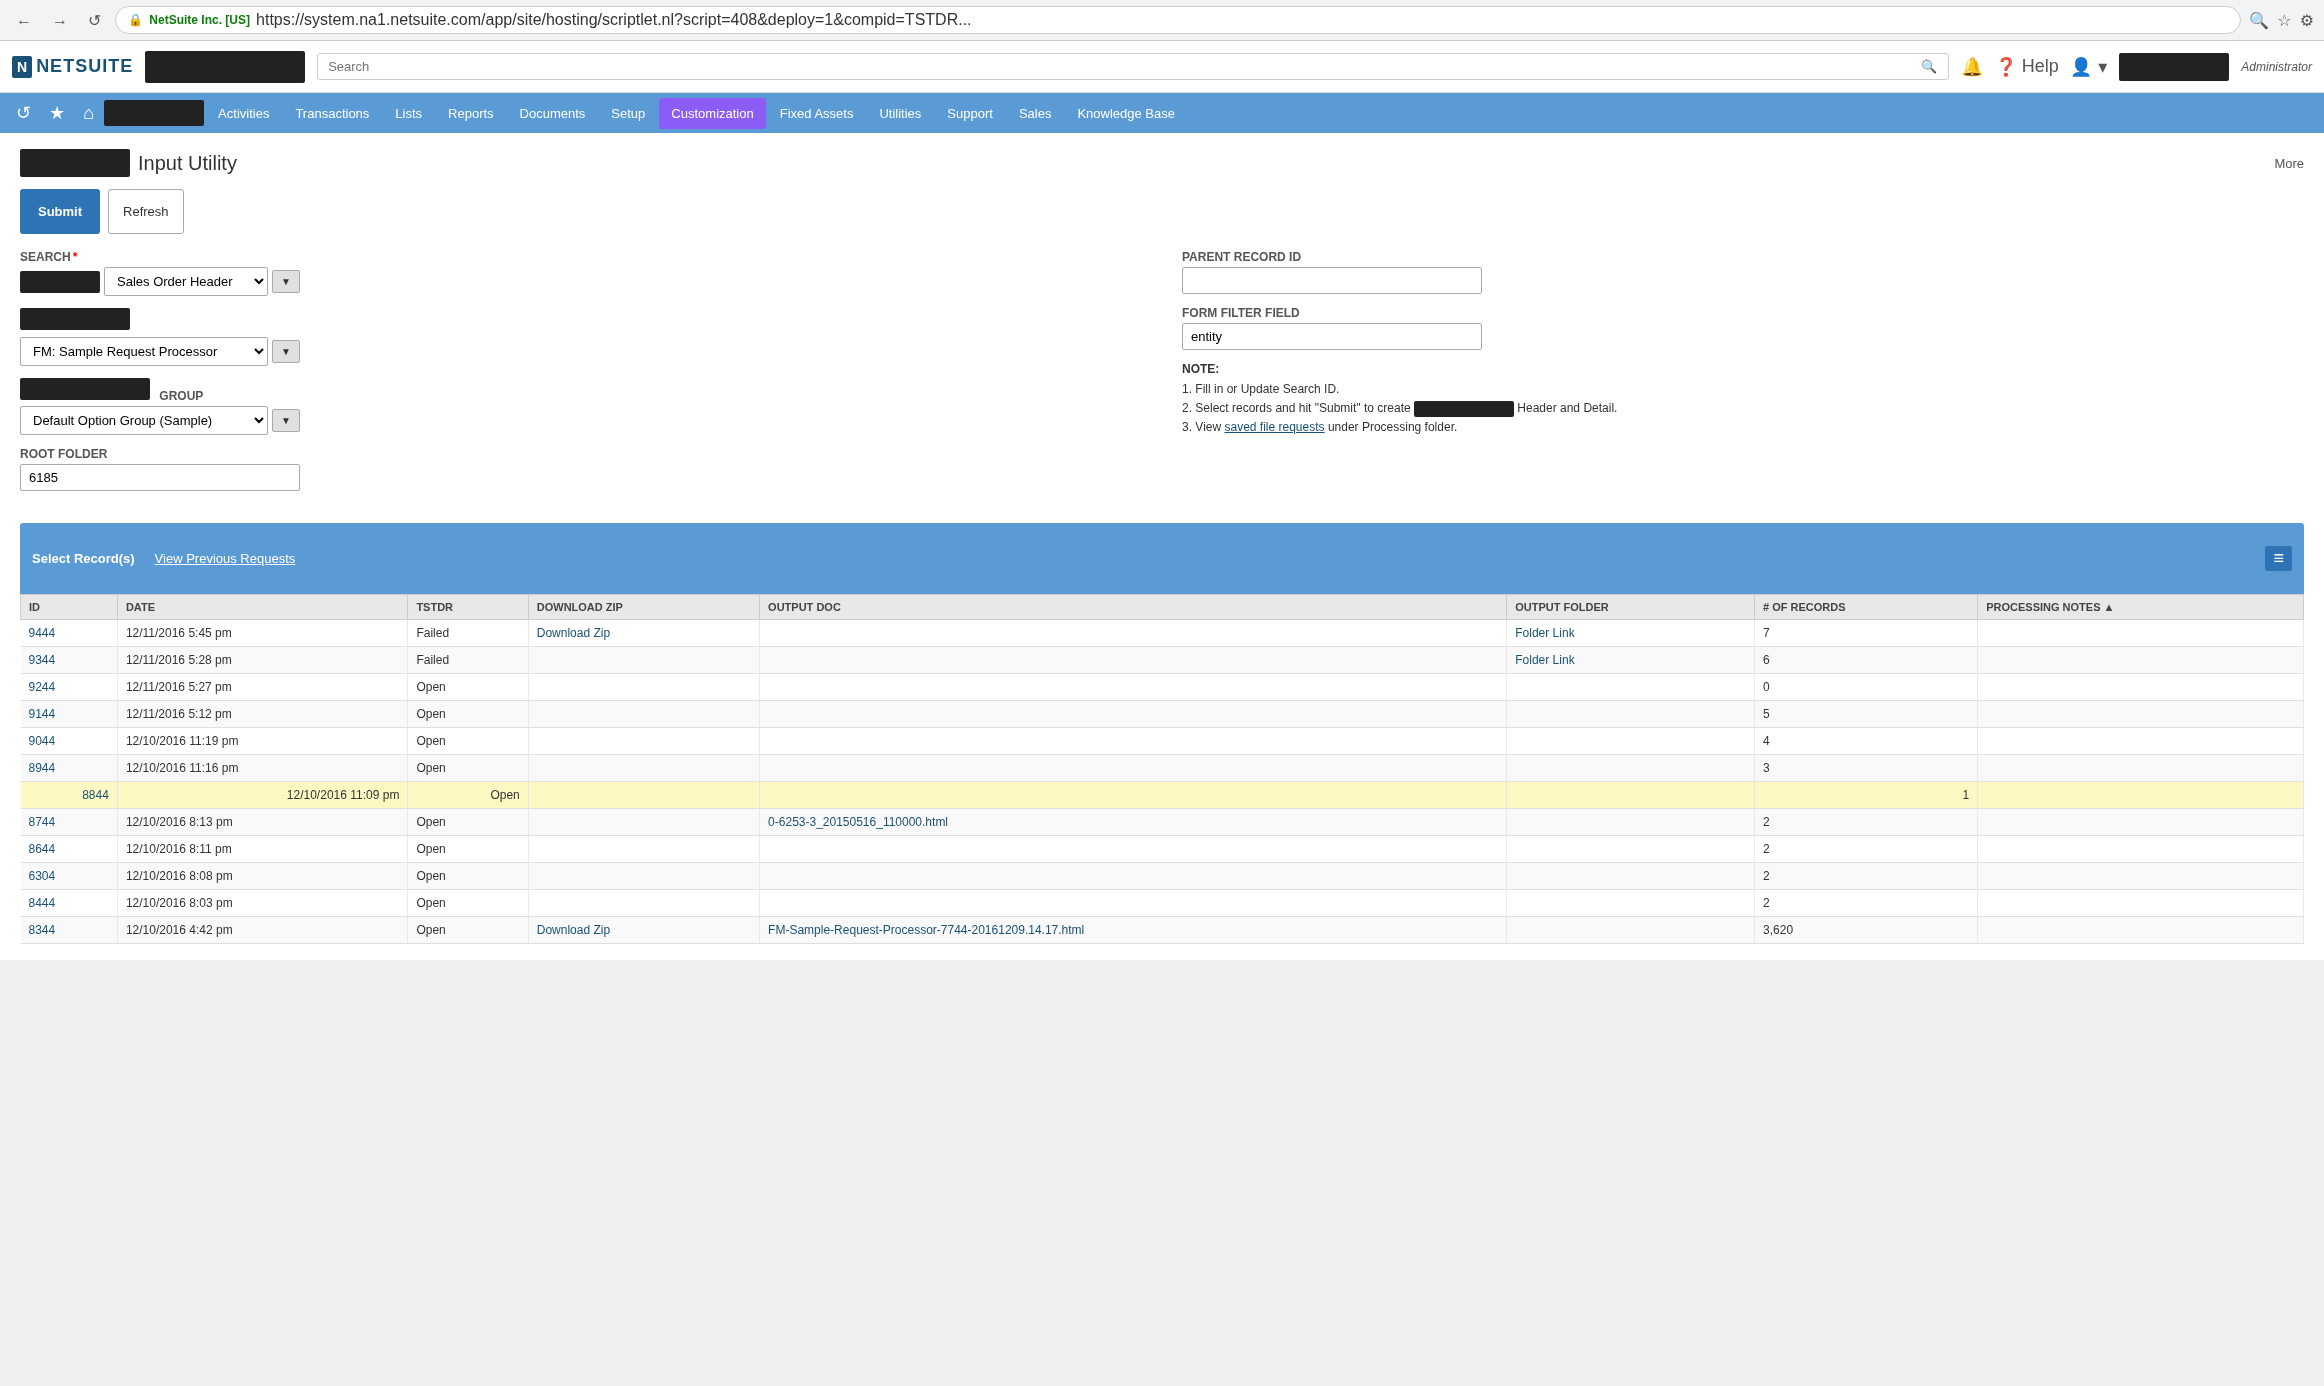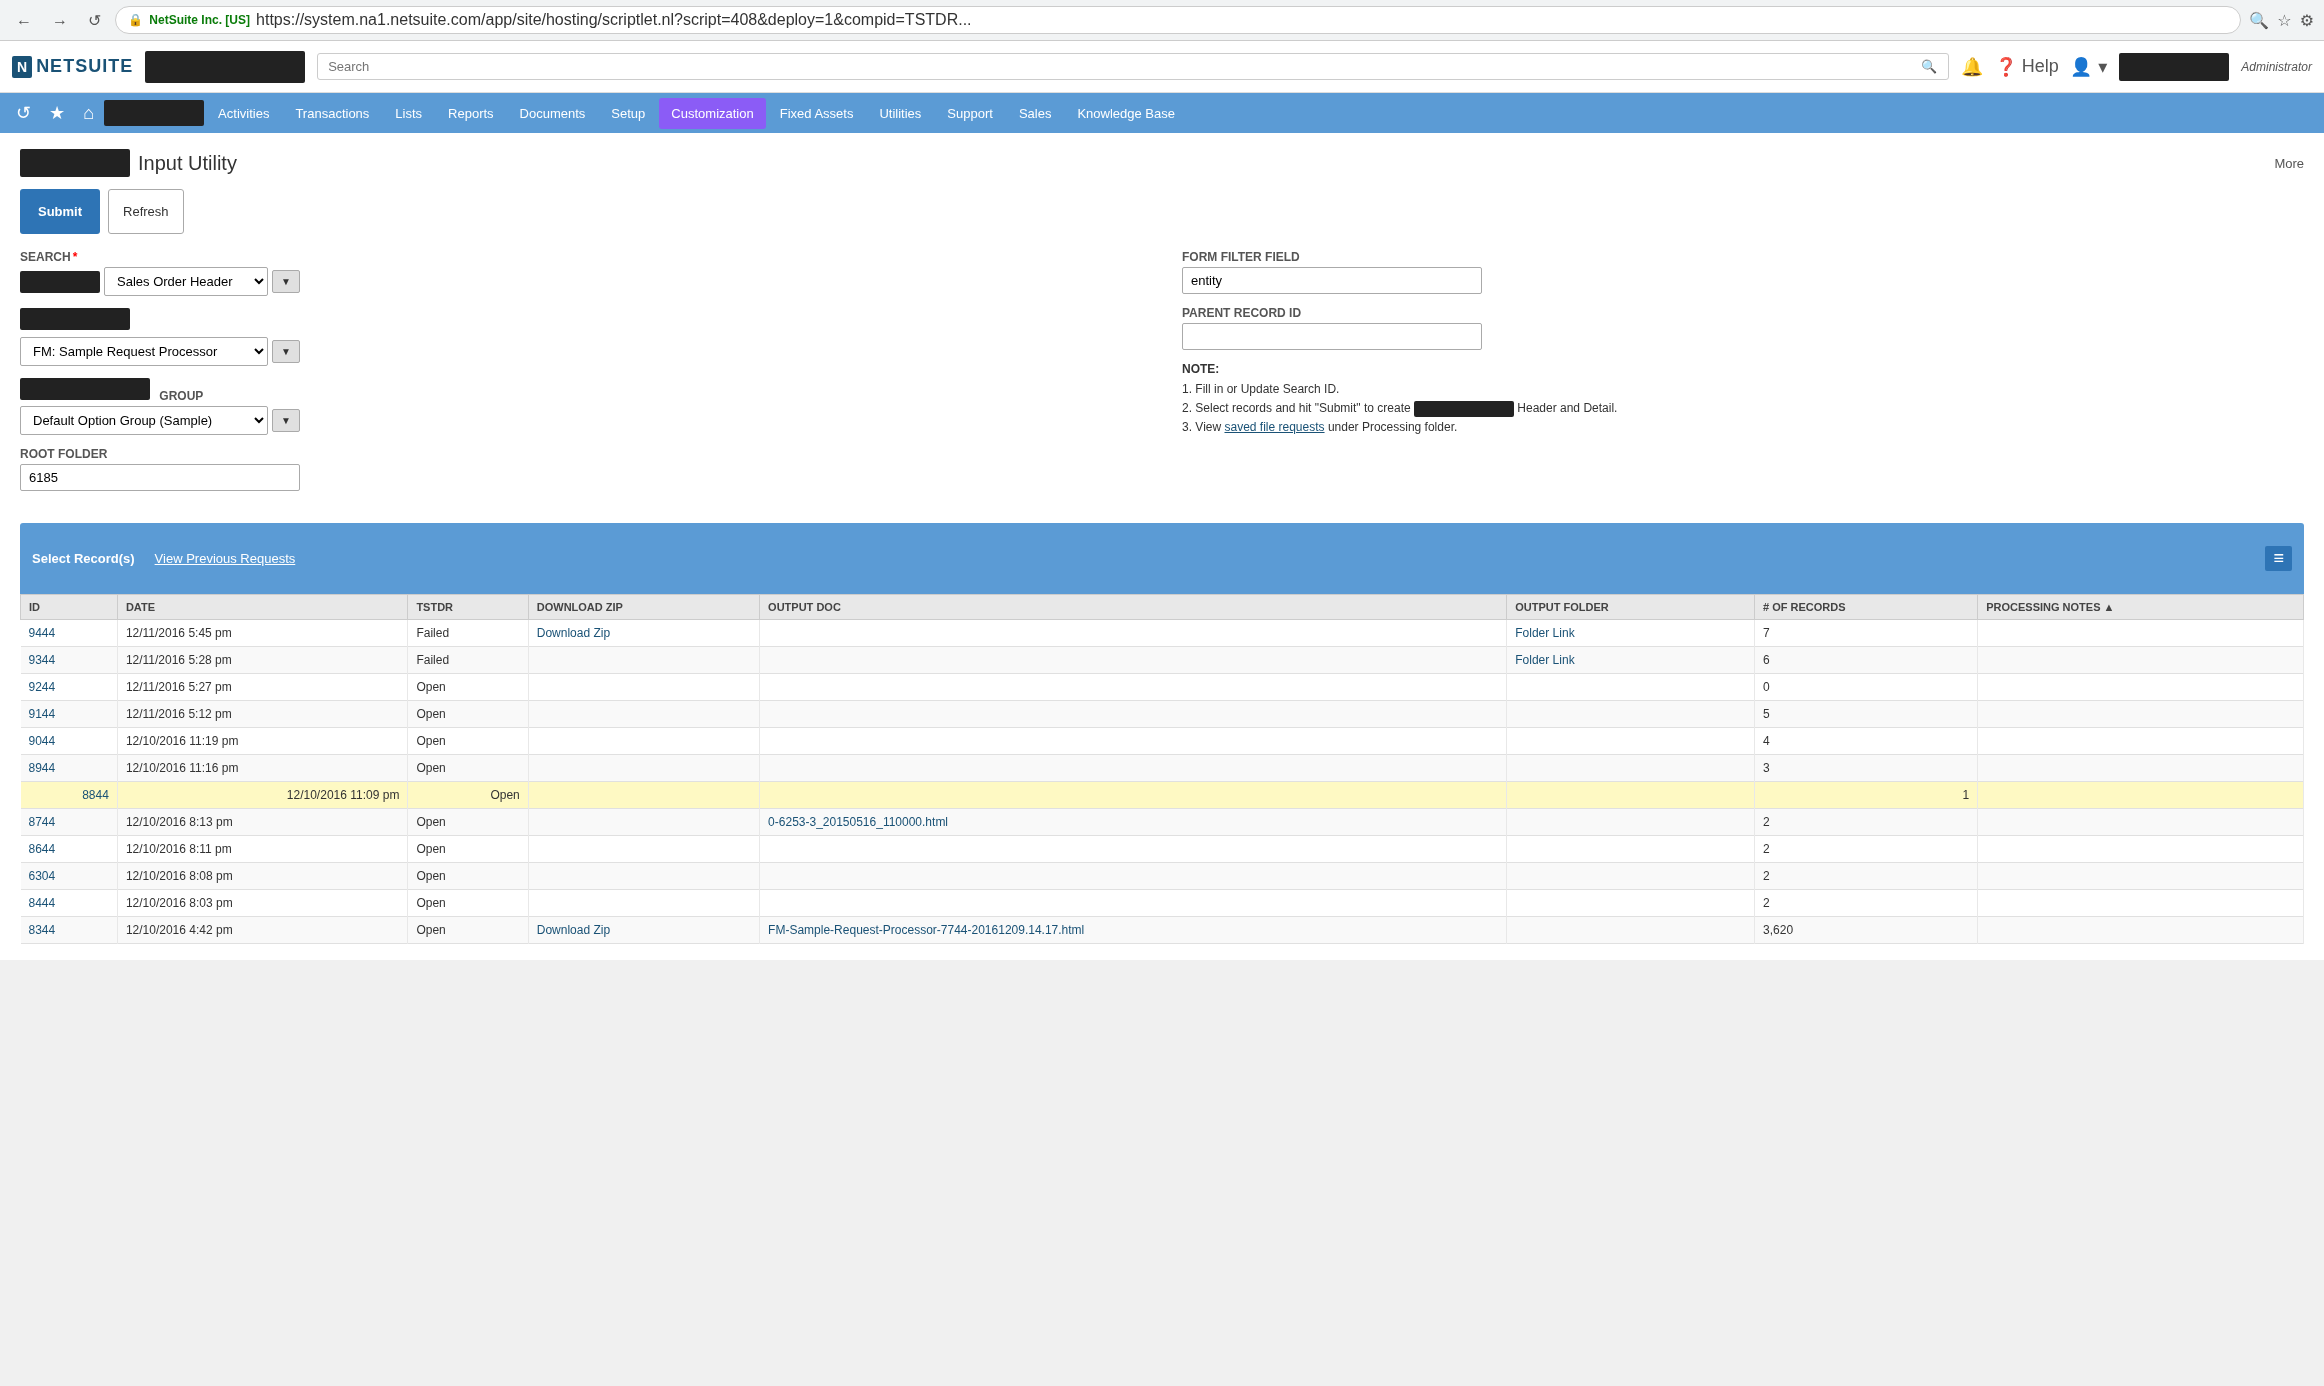--- a/index.html
+++ b/index.html
@@ -472,27 +472,27 @@
       </div>
 
       <div class="field-row">
         <div class="field-label">ROOT FOLDER</div>
         <input class="field-input" type="text" style="width: 280px;" value="6185">
       </div>
     </div>
 
     <div class="form-right">
       <div class="field-row">
+        <div class="field-label">PARENT RECORD ID</div>
+        <input class="field-input" type="text" style="width: 300px;">
+      </div>
+
+      <div class="field-row">
         <div class="field-label">FORM FILTER FIELD</div>
         <input class="field-input" type="text" style="width: 300px;" value="entity">
-      </div>
-
-      <div class="field-row">
-        <div class="field-label">PARENT RECORD ID</div>
-        <input class="field-input" type="text" style="width: 300px;">
       </div>
 
       <div class="note-section">
         <div class="note-label">NOTE:</div>
         <div class="note-text">
           <div>1. Fill in or Update Search ID.</div>
           <div>
             <span>2. Select records and hit "Submit" to create</span>
             <span class="black-box-large" style="width:100px; height:16px; vertical-align:middle;"></span>
             <span>Header and Detail.</span>

